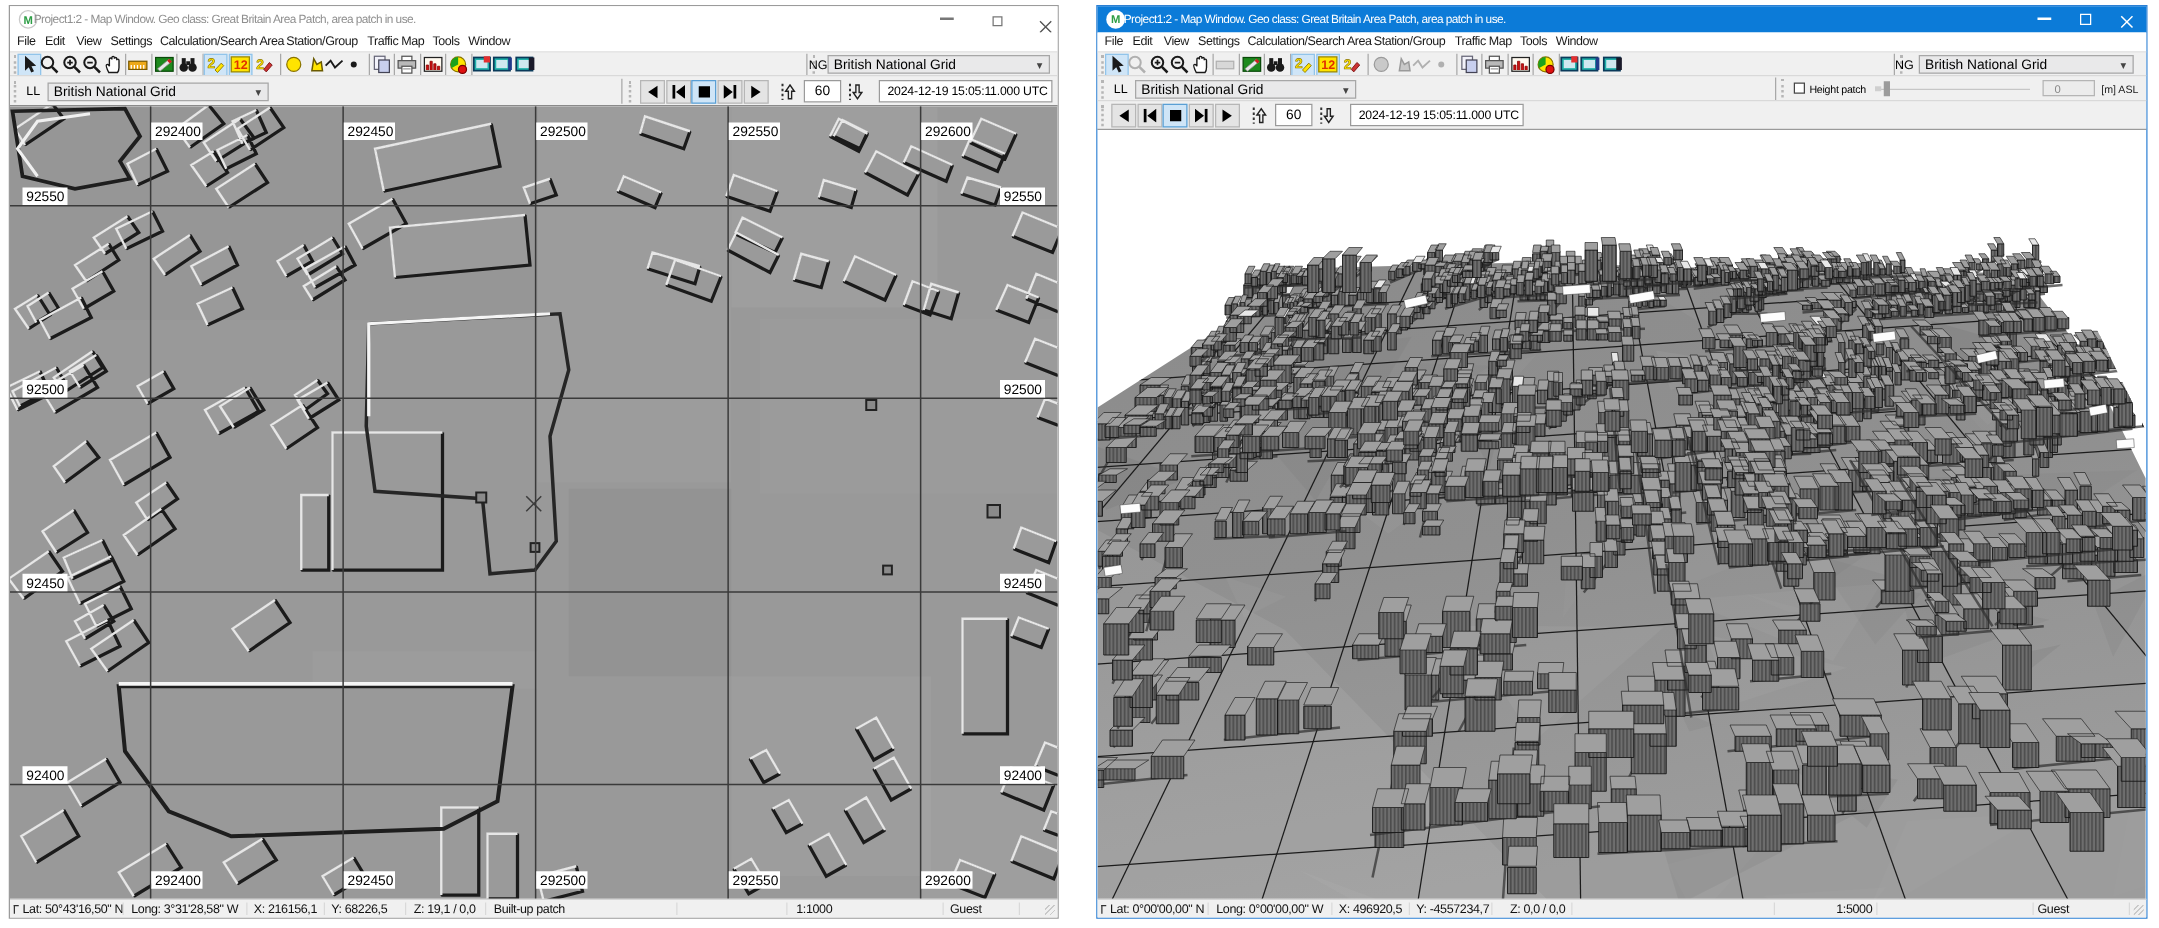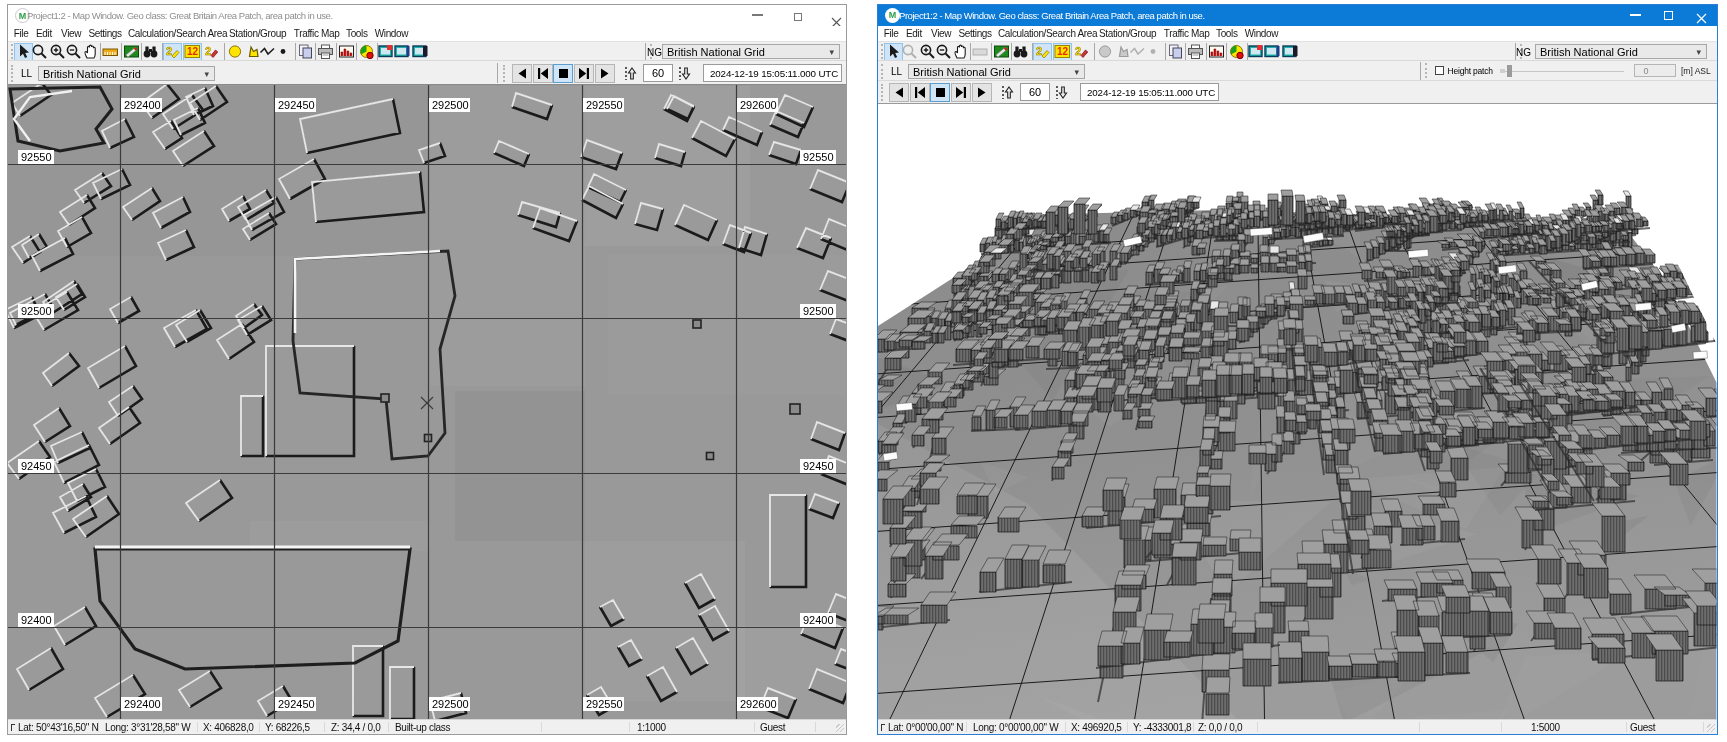--- a/index.html
+++ b/index.html
@@ -260,24 +260,24 @@
         <rect x="10" y="528.0" width="36" height="14" fill="#fff"></rect>
         <text x="13" y="539.0" font-family="Liberation Sans" font-size="11" fill="#000">92400</text>
         <rect x="792" y="528.0" width="36" height="14" fill="#fff"></rect>
         <text x="795" y="539.0" font-family="Liberation Sans" font-size="11" fill="#000">92400</text>
         <path d="M413,312 l12,12 M425,312 l-12,12" stroke="#3c3c3c" stroke-width="1.2" fill="none"></path>
       </svg></div>
   <div class="abs" style="left:0;top:714px;width:838px;height:15px;background:#f0f0f0;border-top:1px solid #d5d5d5">
     <div class="abs" style="left:3px;top:4px;width:4px;height:7px;border-left:1.5px solid #333;border-top:1.5px solid #333"></div>
       <div class="stxt" style="left:10px;top:1.5px">Lat: 50°43'16,50" N</div>
       <div class="stxt" style="left:97px;top:1.5px">Long: 3°31'28,58" W</div>
-      <div class="stxt" style="left:195px;top:1.5px">X: 406828,0</div>
+      <div class="stxt" style="left:195px;top:1.5px">X: 216156,1</div>
       <div class="stxt" style="left:257px;top:1.5px">Y: 68226,5</div>
-      <div class="stxt" style="left:323px;top:1.5px">Z: 34,4 / 0,0</div>
-      <div class="stxt" style="left:387px;top:1.5px">Built-up class</div>
+      <div class="stxt" style="left:323px;top:1.5px">Z: 19,1 / 0,0</div>
+      <div class="stxt" style="left:387px;top:1.5px">Built-up patch</div>
       <div class="stxt" style="left:629px;top:1.5px">1:1000</div>
       <div class="stxt" style="left:752px;top:1.5px">Guest</div>
       <div class="ssep" style="left:90px"></div>
       <div class="ssep" style="left:189px"></div>
       <div class="ssep" style="left:251px"></div>
       <div class="ssep" style="left:316px"></div>
       <div class="ssep" style="left:380px"></div>
       <div class="ssep" style="left:533px"></div>
       <div class="ssep" style="left:621px"></div>
       <div class="ssep" style="left:746px"></div>
@@ -1420,23 +1420,23 @@
         <rect x="815" y="248" width="14" height="7" fill="#fdfdfd" stroke="#444" stroke-width="0.4" transform="rotate(-4 815 248)"></rect>
         <rect x="245" y="136" width="18" height="7" fill="#fdfdfd" stroke="#444" stroke-width="0.4" transform="rotate(-13 245 136)"></rect>
         <rect x="18" y="300" width="16" height="7" fill="#fdfdfd" stroke="#444" stroke-width="0.4" transform="rotate(-5 18 300)"></rect>
         <rect x="5" y="350" width="14" height="7" fill="#fdfdfd" stroke="#444" stroke-width="0.4" transform="rotate(-9 5 350)"></rect>
       </svg></div>
   <div class="abs" style="left:0;top:714px;width:839px;height:15px;background:#f0f0f0;border-top:1px solid #d5d5d5">
     <div class="abs" style="left:3px;top:4px;width:4px;height:7px;border-left:1.5px solid #333;border-top:1.5px solid #333"></div>
       <div class="stxt" style="left:10px;top:1.5px">Lat: 0°00'00,00" N</div>
       <div class="stxt" style="left:95px;top:1.5px">Long: 0°00'00,00" W</div>
       <div class="stxt" style="left:193px;top:1.5px">X: 496920,5</div>
-      <div class="stxt" style="left:255px;top:1.5px">Y: -4333001,8</div>
-      <div class="stxt" style="left:320px;top:1.5px">Z: 0,0 / 0,0</div>
-      <div class="stxt" style="left:653px;top:1.5px">1:5000</div>
+      <div class="stxt" style="left:255px;top:1.5px">Y: -4557234,7</div>
+      <div class="stxt" style="left:330px;top:1.5px">Z: 0,0 / 0,0</div>
+      <div class="stxt" style="left:591px;top:1.5px">1:5000</div>
       <div class="stxt" style="left:752px;top:1.5px">Guest</div>
       <div class="ssep" style="left:88px"></div>
       <div class="ssep" style="left:187px"></div>
       <div class="ssep" style="left:249px"></div>
       <div class="ssep" style="left:315px"></div>
       <div class="ssep" style="left:379px"></div>
       <div class="ssep" style="left:541px"></div>
       <div class="ssep" style="left:623px"></div>
       <div class="ssep" style="left:748px"></div>
       <div class="ssep" style="left:825px"></div>

